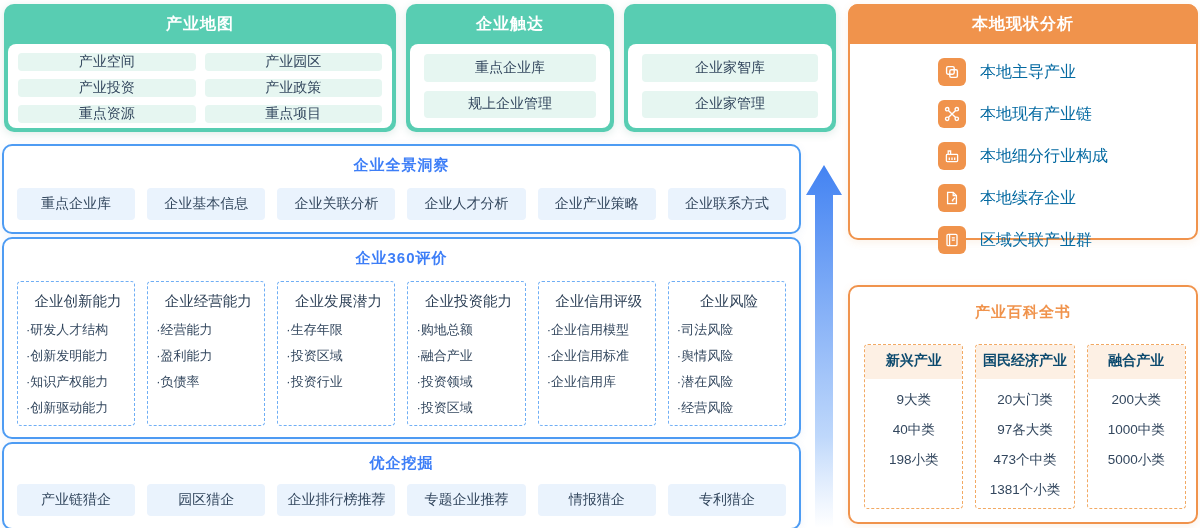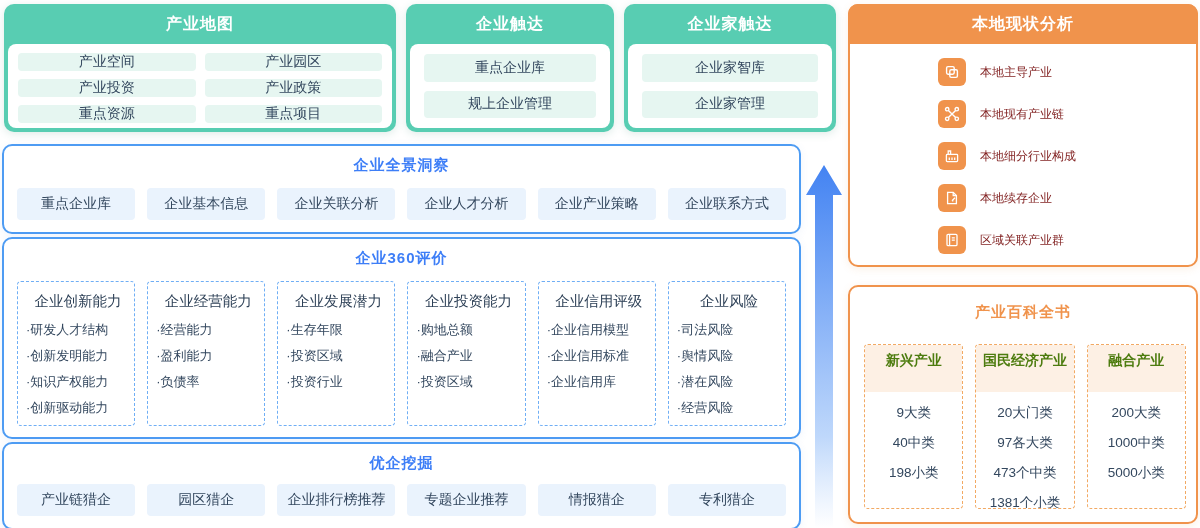--- a/index.html
+++ b/index.html
@@ -40,30 +40,30 @@
   
   .orange-panel{position:absolute;background:#fff;border:2px solid #F0934C;
     border-radius:10px;box-shadow:0 2px 8px rgba(220,140,60,.12);box-sizing:border-box;}
   .orange-head{height:40px;line-height:40px;margin:-2px -2px 0 -2px;
     background:#F0934C;color:#fff;font-weight:bold;font-size:16px;
     text-align:center;border-radius:10px 10px 0 0;letter-spacing:1px;}
   .la-rows{padding:14px 0 0 88px;}
   .la-row{display:flex;align-items:center;gap:14px;height:28px;margin-bottom:14px;}
   .icon-badge{width:28px;height:28px;background:#F0934C;border-radius:6px;
     display:flex;align-items:center;justify-content:center;flex:0 0 28px;}
-  .la-label{font-size:12px;color:#7f1d1d;white-space:nowrap;}
+  .la-label{font-size:16px;color:#0369a1;white-space:nowrap;}
 
   .ency-title{text-align:center;color:#F0934C;font-weight:bold;font-size:15px;
     margin-top:16px;letter-spacing:1px;}
   .ency-cols{position:absolute;left:14px;top:57px;width:322px;height:165px;
     display:grid;grid-template-columns:repeat(3,1fr);gap:12px;}
   .ency-col{border:1.5px dashed #F2A963;border-radius:4px;overflow:hidden;
     box-sizing:border-box;}
-  .ency-col .col-title{background:#FDF0E4;color:#4d7c0f;font-weight:bold;
-    font-size:14px;text-align:center;height:47px;line-height:30px;margin:0 0 6px;
+  .ency-col .col-title{background:#FDF0E4;color:#0c4a6e;font-weight:bold;
+    font-size:14px;text-align:center;height:34px;line-height:30px;margin:0 0 6px;
     white-space:nowrap;}
   .ency-col .col-item{font-size:13.5px;color:#33475E;text-align:center;
     line-height:30px;white-space:nowrap;}
 
   
   .up-arrow{position:absolute;left:806px;top:165px;width:36px;height:363px;}
 </style>
 </head>
 <body>
 
@@ -83,21 +83,20 @@
 
   <div class="teal-panel" style="left:406px;top:4px;width:208px;height:128px;">
     <div class="teal-head">企业触达</div>
     <div class="teal-body body-1col">
         <div class="chip chip-teal">重点企业库</div>
         <div class="chip chip-teal">规上企业管理</div>
       </div>
   </div>
 
   <div class="teal-panel" style="left:624px;top:4px;width:212px;height:128px;">
-    <div class="teal-head">企业家触达</div>
     <div class="teal-body body-1col">
         <div class="chip chip-teal">企业家智库</div>
         <div class="chip chip-teal">企业家管理</div>
       </div>
   </div>
 
   <div class="blue-panel" style="left:2px;top:144px;width:795px;height:86px;">
     <div class="blue-title">企业全景洞察</div>
     <div class="chip-row" style="top:42px;">
         <div class="chip chip-blue">重点企业库</div>
@@ -128,20 +127,21 @@
         <div class="eval-col">
           <div class="col-title">企业发展潜力</div>
           <div class="col-item">·生存年限</div>
           <div class="col-item">·投资区域</div>
           <div class="col-item">·投资行业</div>
         </div>
         <div class="eval-col">
           <div class="col-title">企业投资能力</div>
           <div class="col-item">·购地总额</div>
           <div class="col-item">·融合产业</div>
+          <div class="col-item">·投资领域</div>
           <div class="col-item">·投资区域</div>
         </div>
         <div class="eval-col">
           <div class="col-title">企业信用评级</div>
           <div class="col-item">·企业信用模型</div>
           <div class="col-item">·企业信用标准</div>
           <div class="col-item">·企业信用库</div>
         </div>
         <div class="eval-col">
           <div class="col-title">企业风险</div>
@@ -169,21 +169,21 @@
     <defs>
       <linearGradient id="arrowGrad" x1="0" y1="0" x2="0" y2="1">
         <stop offset="0" stop-color="#4383F2"></stop>
         <stop offset="0.75" stop-color="#BFD8FB"></stop>
         <stop offset="1" stop-color="#FFFFFF" stop-opacity="0.85"></stop>
       </linearGradient>
     </defs>
     <path d="M18 0 L36 30 L27 30 L27 363 L9 363 L9 30 L0 30 Z" fill="url(#arrowGrad)"></path>
   </svg>
 
-  <div class="orange-panel" style="left:848px;top:4px;width:350px;height:263px;">
+  <div class="orange-panel" style="left:848px;top:4px;width:350px;height:236px;">
     <div class="orange-head">本地现状分析</div>
     <div class="la-rows">
         <div class="la-row">
           <span class="icon-badge">
             <svg width="16" height="16" viewBox="0 0 16 16" fill="none" stroke="#fff" stroke-width="1.4">
               <rect x="2.6" y="2.6" width="7.6" height="7.6" rx="1.4"></rect>
               <rect x="5.8" y="5.8" width="7.6" height="7.6" rx="1.4"></rect>
             </svg>
           </span>
           <span class="la-label">本地主导产业</span>

